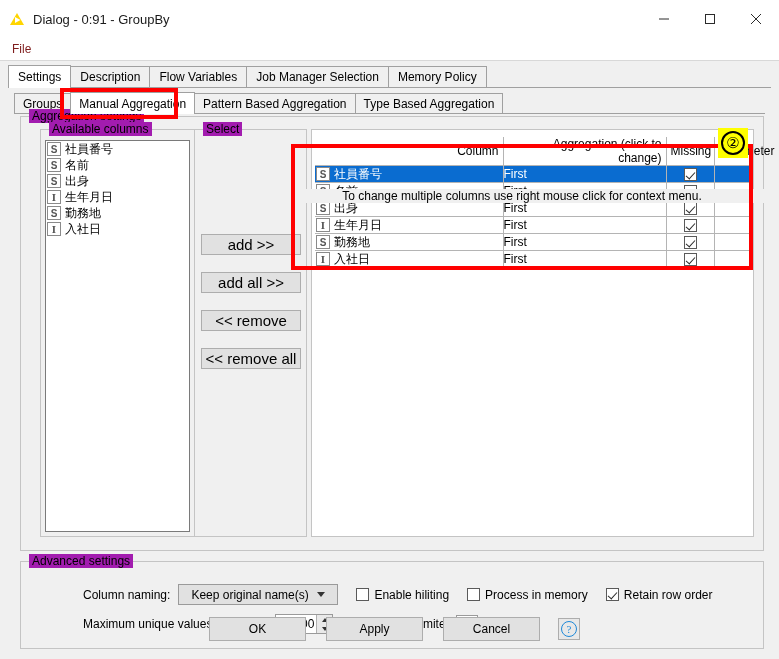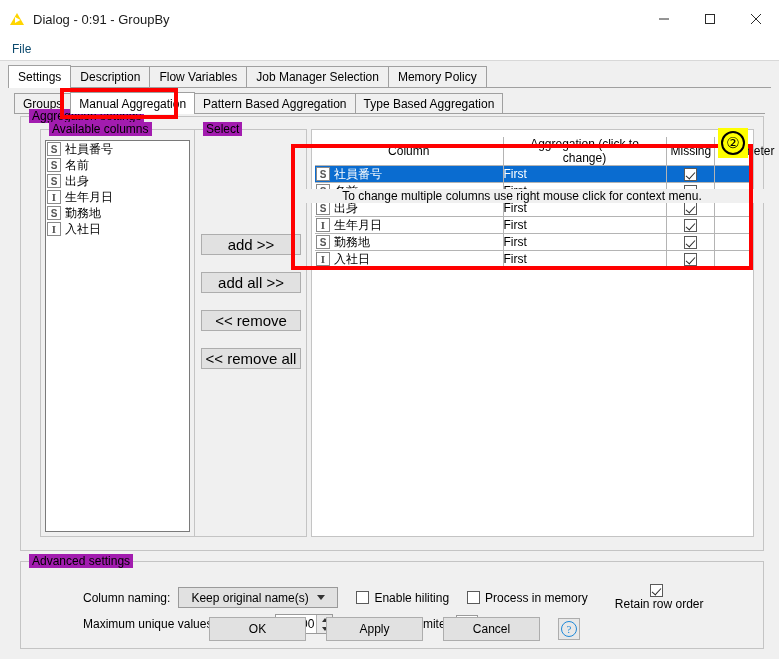--- a/index.html
+++ b/index.html
@@ -48,21 +48,21 @@
   .win-btn svg { display:block; }
 
   
   .menubar {
     height: 22px;
     background: #ffffff;
     display: flex;
     align-items: center;
     padding-left: 9px;
   }
-  .menu-item { font-size: 12px; color: #0c4a6e; padding: 0 3px; }
+  .menu-item { font-size: 12px; color: #7f1d1d; padding: 0 3px; }
 
   
   .main {
     position: absolute;
     left: 0; top: 60px;
     width: 779px; height: 599px;
     background: #f0f0f0;
     border-top: 1px solid #d8d8d8;
     box-sizing: border-box;
   }
@@ -229,21 +229,21 @@
     left: 3px; top: 7px;
     width: 437px;
     border-collapse: collapse;
     table-layout: fixed;
     background: #fff;
   }
   .agg-table th {
     height: 19px;
     font-weight: normal;
     font-size: 12px;
-    text-align: center;
+    text-align: right;
     padding: 0 4px;
     background: #ffffff;
     border-right: 1px solid #b4b4b4;
     border-bottom: 1px solid #b4b4b4;
     color: #000;
     box-sizing: border-box;
   }
   .agg-table th:last-child { border-right: none; }
   .agg-table td {
     height: 16px;
@@ -631,21 +631,21 @@
         <span class="chev"></span>
       </div>
       <div class="chk-wrap" style="margin-left:18px;">
         <span class="chk"></span>
         <span>Enable hiliting</span>
       </div>
       <div class="chk-wrap" style="margin-left:18px;">
         <span class="chk"></span>
         <span>Process in memory</span>
       </div>
-      <div class="chk-wrap" style="margin-left:27px;flex-direction:column;">
+      <div class="chk-wrap" style="margin-left:18px;">
         <span class="chk on"></span>
         <span>Retain row order</span>
       </div>
     </div>
 
     <div class="row-b">
       <span class="lbl" style="margin-left:62px; margin-right:8px;">Maximum unique values per group</span>
       <div class="spinner">
         <span class="sv">10,000</span>
         <span class="spin-arrows">

